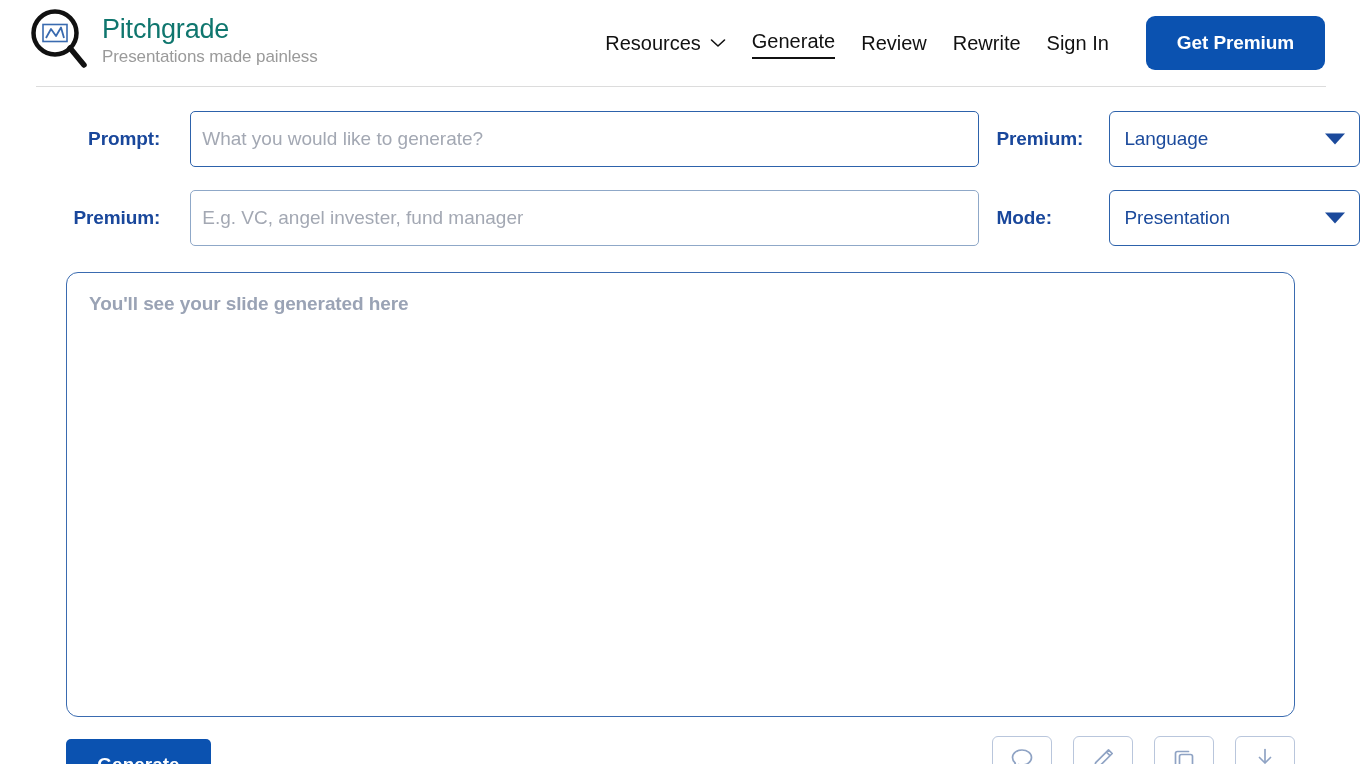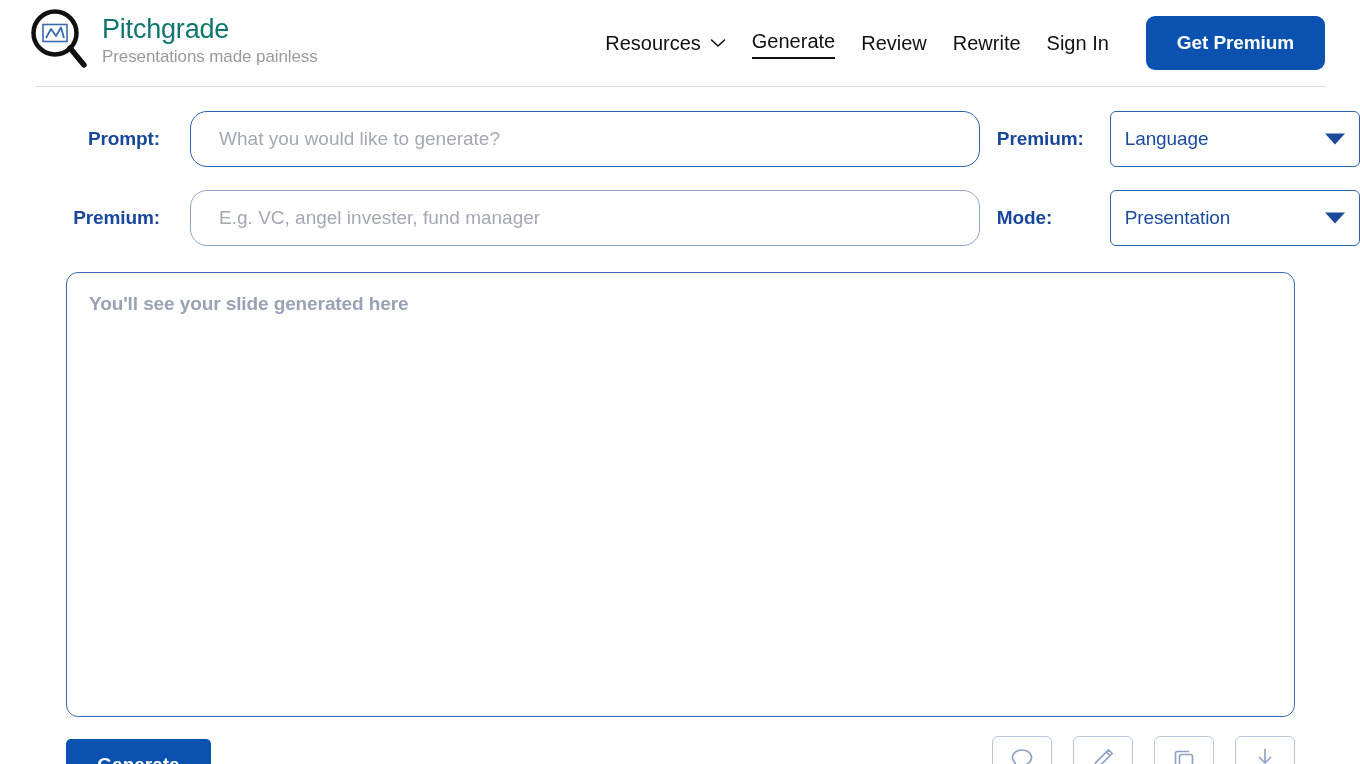--- a/index.html
+++ b/index.html
@@ -66,25 +66,25 @@
 
   .field-label {
     color: #19479b; font-weight: bold; font-size: 19px;
     text-align: right; letter-spacing: -0.1px;
   }
   .label-left  { width: 133px; margin-left: 33px; }
   .label-right { width: 93px; margin-left: 17px; text-align: left; }
 
   .text-input {
     width: 824px; height: 100%; margin-left: 30px;
-    border: 1px solid #8fa8c8; border-radius: 17px;
+    border: 1px solid #8fa8c8; border-radius: 5px;
     background: #ffffff;
     font-family: "Liberation Sans", sans-serif;
     font-size: 19px; color: #1b3a6b;
-    padding: 0 28px; outline: none;
+    padding: 0 11px; outline: none;
   }
   .text-input.focused { border-color: #2d62ab; }
   .text-input::placeholder { color: #a3a8b3; }
 
   .select-wrap {
     position: relative; width: 262px; height: 100%; margin-left: 24px;
   }
   .select-box {
     width: 100%; height: 100%;
     border: 1px solid #2d62ab; border-radius: 6px;

